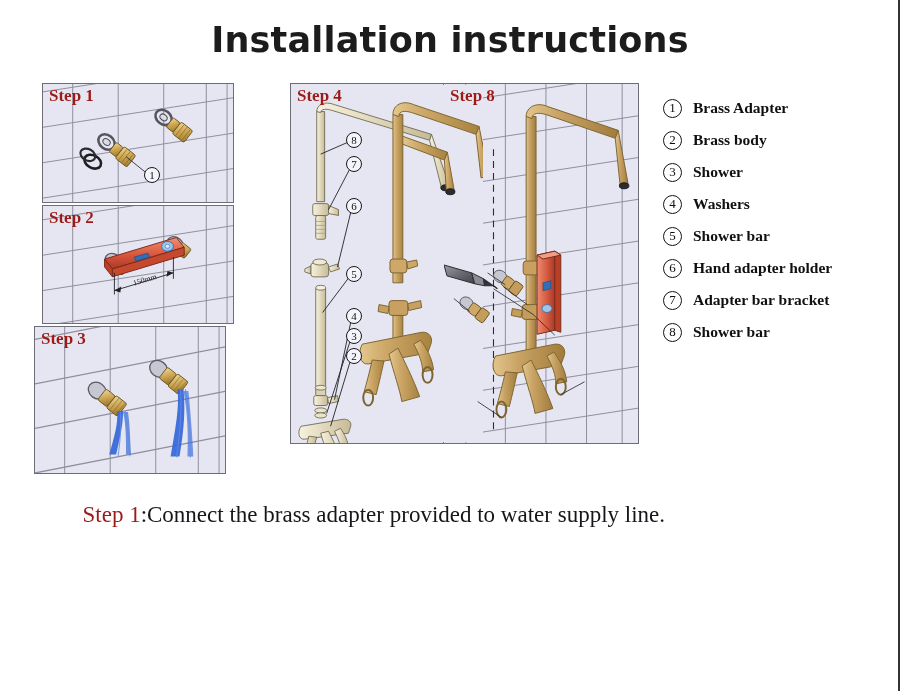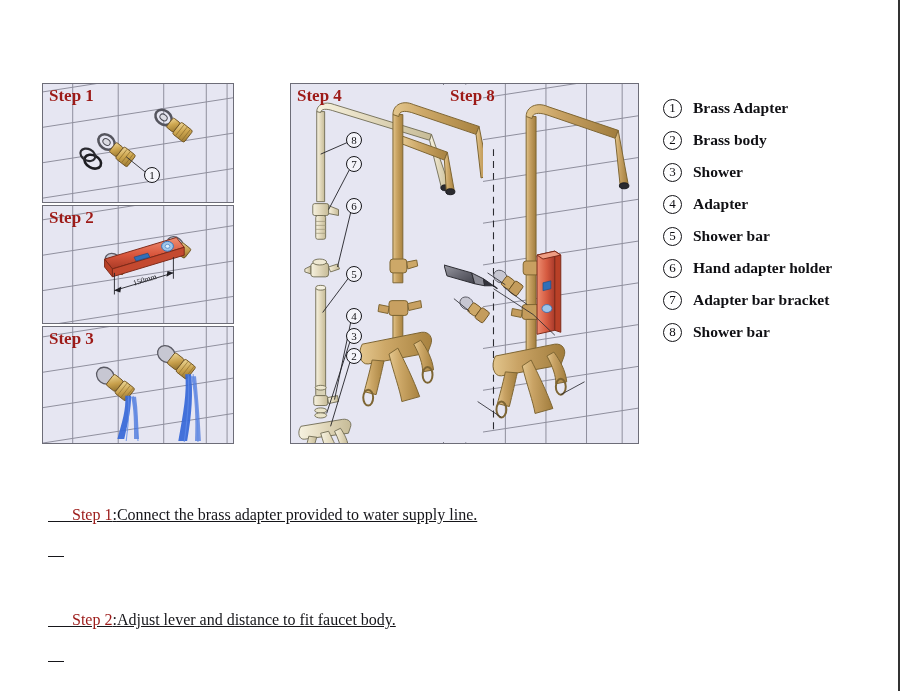--- a/index.html
+++ b/index.html
@@ -26,21 +26,21 @@
   
   .panel{
     position:absolute;
     background:#e6e6f2;
     border:1px solid #6d6d78;
     box-sizing:border-box;
     overflow:hidden;
   }
   #panel-step1{left:42px;top:83px;width:192px;height:120px;}
   #panel-step2{left:42px;top:205px;width:192px;height:119px;}
-  #panel-step3{left:42px;top:326px;width:192px;height:118px;text-align:right;}
+  #panel-step3{left:34px;top:326px;width:192px;height:148px;text-align:right;}
   #panel-step4{left:243px;top:83px;width:194px;height:361px;margin-left:47px;}
   #panel-step5{left:443px;top:83px;width:196px;height:361px;}
 
   .panel-label{
     position:absolute;left:6px;top:2px;
     font-family:"Liberation Serif", serif;
     font-size:17px;font-weight:bold;color:#9c1a18;
     z-index:30;text-shadow:0 0 1px rgba(255,255,255,.6);
   }
 
@@ -71,33 +71,34 @@
   .legend-text{
     margin-left:11px;
     font-family:"Liberation Serif", serif;
     font-size:15.5px;font-weight:bold;color:#101014;white-space:nowrap;
   }
 
   
   .steps{position:absolute;left:48px;top:462px;width:820px;}
   .step-line{
     font-family:"Liberation Serif", serif;
-    font-size:16px;color:#16161a;line-height:35px;white-space:pre;text-decoration:underline;
+    font-size:23px;color:#16161a;line-height:35px;white-space:pre;
   }
   .step-key{color:#9c1a18;}
 
   
   .art{position:absolute;inset:0;z-index:10;}
   .art svg{display:block;width:100%;height:100%;}
 </style>
 </head>
 <body>
 
 <div class="page">
 
+  <div class="title">Installation instructions</div>
 
   <div class="panel" id="panel-step1">
     <div class="tile-wall">
       <svg viewBox="0 0 192 120" preserveAspectRatio="none">
         <rect x="0" y="0" width="192" height="120" fill="#e6e6f2"></rect>
         <g stroke="#8e8e9c" stroke-width="1" fill="none">
           <line x1="30" y1="0" x2="30" y2="120"></line>
           <line x1="76" y1="0" x2="76" y2="120"></line>
           <line x1="122" y1="0" x2="122" y2="120"></line>
           <line x1="165" y1="0" x2="165" y2="120"></line>
@@ -528,21 +529,21 @@
     <div class="legend-row">
       <div class="legend-num">2</div>
       <div class="legend-text">Brass body</div>
     </div>
     <div class="legend-row">
       <div class="legend-num">3</div>
       <div class="legend-text">Shower</div>
     </div>
     <div class="legend-row">
       <div class="legend-num">4</div>
-      <div class="legend-text"> Adapter</div>
+      <div class="legend-text"> Washers</div>
     </div>
     <div class="legend-row">
       <div class="legend-num">5</div>
       <div class="legend-text">Shower bar</div>
     </div>
     <div class="legend-row">
       <div class="legend-num">6</div>
       <div class="legend-text">Hand adapter holder</div>
     </div>
     <div class="legend-row">
@@ -553,21 +554,18 @@
       <div class="legend-num">8</div>
       <div class="legend-text">Shower bar</div>
     </div>
   </div>
 
   <div class="steps">
     <div class="step-line">
       <span class="step-key">Step 1</span><span>:</span><span>Connect the brass adapter provided to water supply line.</span>
     </div>
     <div class="step-line">
-      <span class="step-key">Step 2</span><span>:</span><span>Adjust lever and distance to fit faucet body.</span>
-    </div>
-    <div class="step-line">
       
     </div>
 
   </div>
 
 </div>
 
 </body></html>

